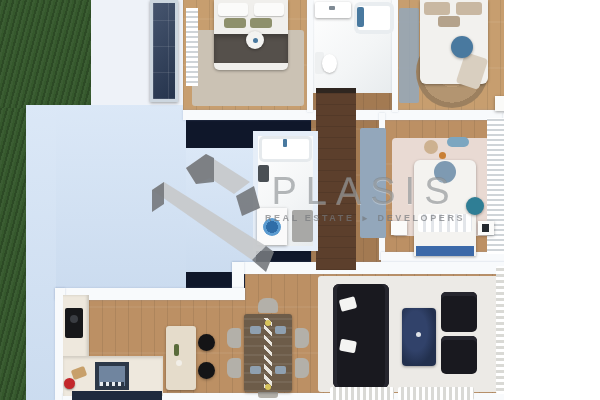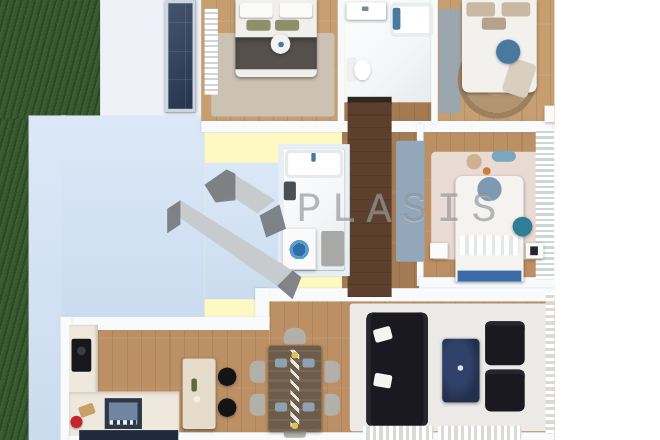--- a/index.html
+++ b/index.html
@@ -1,16 +1,16 @@
 <!DOCTYPE html>
 <html style="--grass: #35582c; --terrace: #cfe0f4; --roof: #eef2f8; --wall: #f8fafc; --wood: #bc9064; --wood-light: #c79e6f; --wood-mid: #a37a52; --wood-dark: #5c3f2c; --tile: #f3f5f6; --panel: #2c3d5a; --panel-frame: #ccd6df; --rug-white: #eceae6; --rug-beige: #cbc2b4; --rug-pink: #e9dad3; --jute: #b39571; --sofa-black: #19191f; --table-navy: #22304e; --runner-blue: #93a7bb; --accent-blue: #49799f; --teal: #2f7e95; --washer-blue: #3f7fb5; --olive: #8e906c; --chair-gray: #b3b0a9; --counter: #eee8dd; --island: #e5dccb; --red: #c3272b; --dark-console: #1f2a3d; --throw-gray: #55504b; --logo-light: #c7c9cb; --logo-dark: #74787c;"><head>
 <meta charset="utf-8">
 <style>
   html,body{margin:0;padding:0;background:#ffffff;font-family:"Liberation Sans",sans-serif;}
-  #stage{position:relative;width:504px;height:400px;overflow:hidden;background:#fef9c3;font-family:Liberation Mono, monospace;}
+  #stage{position:relative;width:504px;height:400px;overflow:hidden;background:#0f172a;}
   .a{position:absolute;box-sizing:border-box;}
   
   .grass{background:
     repeating-linear-gradient(105deg, rgba(0,0,0,.16) 0 2px, rgba(255,255,255,.03) 2px 4px, transparent 4px 6px),
     var(--grass,#35582c);}
   .terrace{background:linear-gradient(180deg, rgba(255,255,255,.25), rgba(0,0,0,.02)),var(--terrace,#cfe0f4);}
   .wallb{background:var(--wall,#f8fafc);box-shadow:0 0 2px rgba(120,140,170,.35);}
   .woodv{background:
     repeating-linear-gradient(90deg, rgba(0,0,0,.08) 0 1px, transparent 1px 13px),
     repeating-linear-gradient(0deg, rgba(255,255,255,.05) 0 2px, transparent 2px 46px),
@@ -187,14 +187,19 @@
 
   <svg class="a" style="left:0;top:0;" width="600" height="400" viewBox="0 0 600 400">
     <polygon points="186,168 206,154 250,182 234,194 210,178 196,184" fill="var(--logo-light,#c7c9cb)" opacity="0.95"></polygon>
     <polygon points="206,154 214,158 214,182 196,184 186,168" fill="var(--logo-dark,#74787c)" opacity="0.9"></polygon>
     <polygon points="236,196 254,186 260,208 242,216" fill="var(--logo-dark,#74787c)" opacity="0.9"></polygon>
     <polygon points="152,190 164,182 266,246 252,260" fill="var(--logo-light,#c7c9cb)" opacity="0.95"></polygon>
     <polygon points="152,190 152,212 164,204 164,182" fill="var(--logo-dark,#74787c)" opacity="0.9"></polygon>
     <polygon points="266,246 274,252 266,272 252,260" fill="var(--logo-dark,#74787c)" opacity="0.9"></polygon>
   </svg>
   <div class="a" id="brand" style="left:255px;top:170px;width:220px;">PLASIS</div>
+  <div class="a" id="tagline" style="left:255px;top:213px;width:220px;">
+    <span>REAL ESTATE</span>
+    <span>▸</span>
+    <span>DEVELOPERS</span>
+  </div>
 
 </div>
 
 </body></html>

